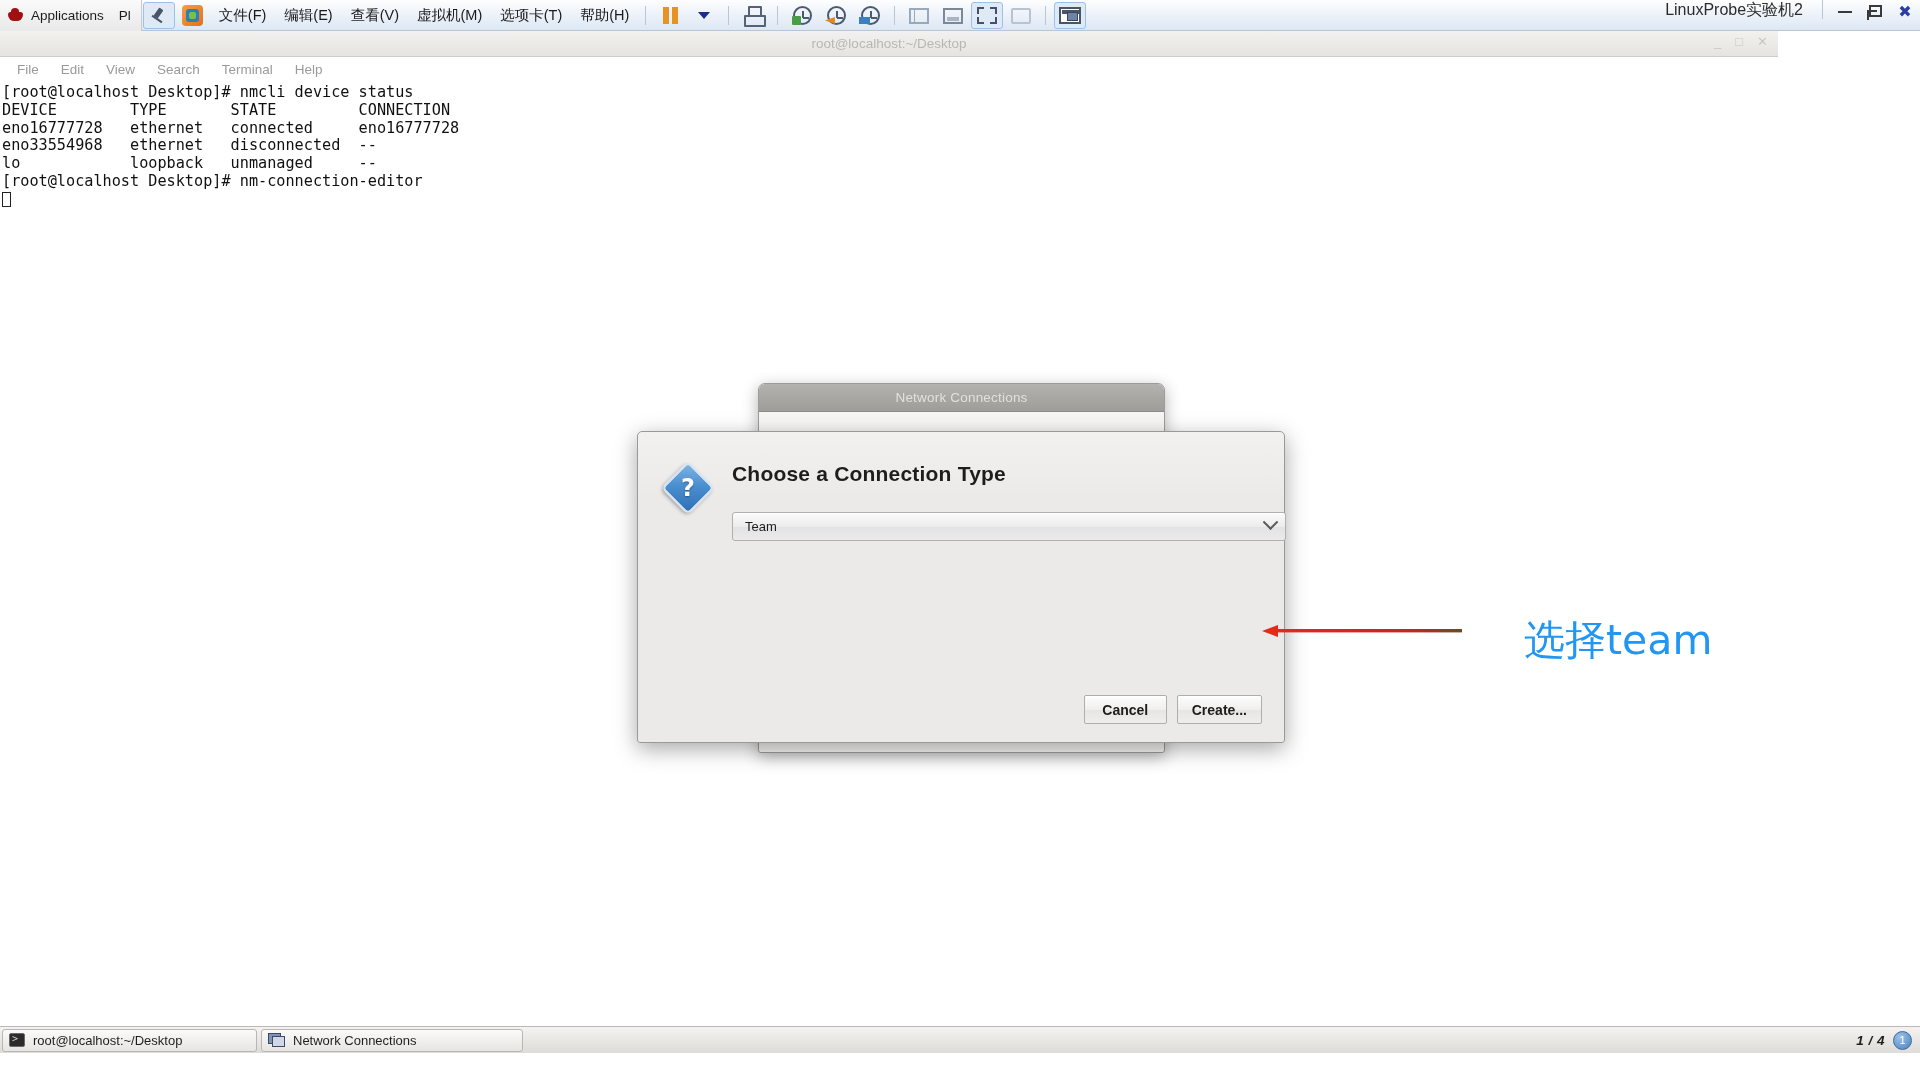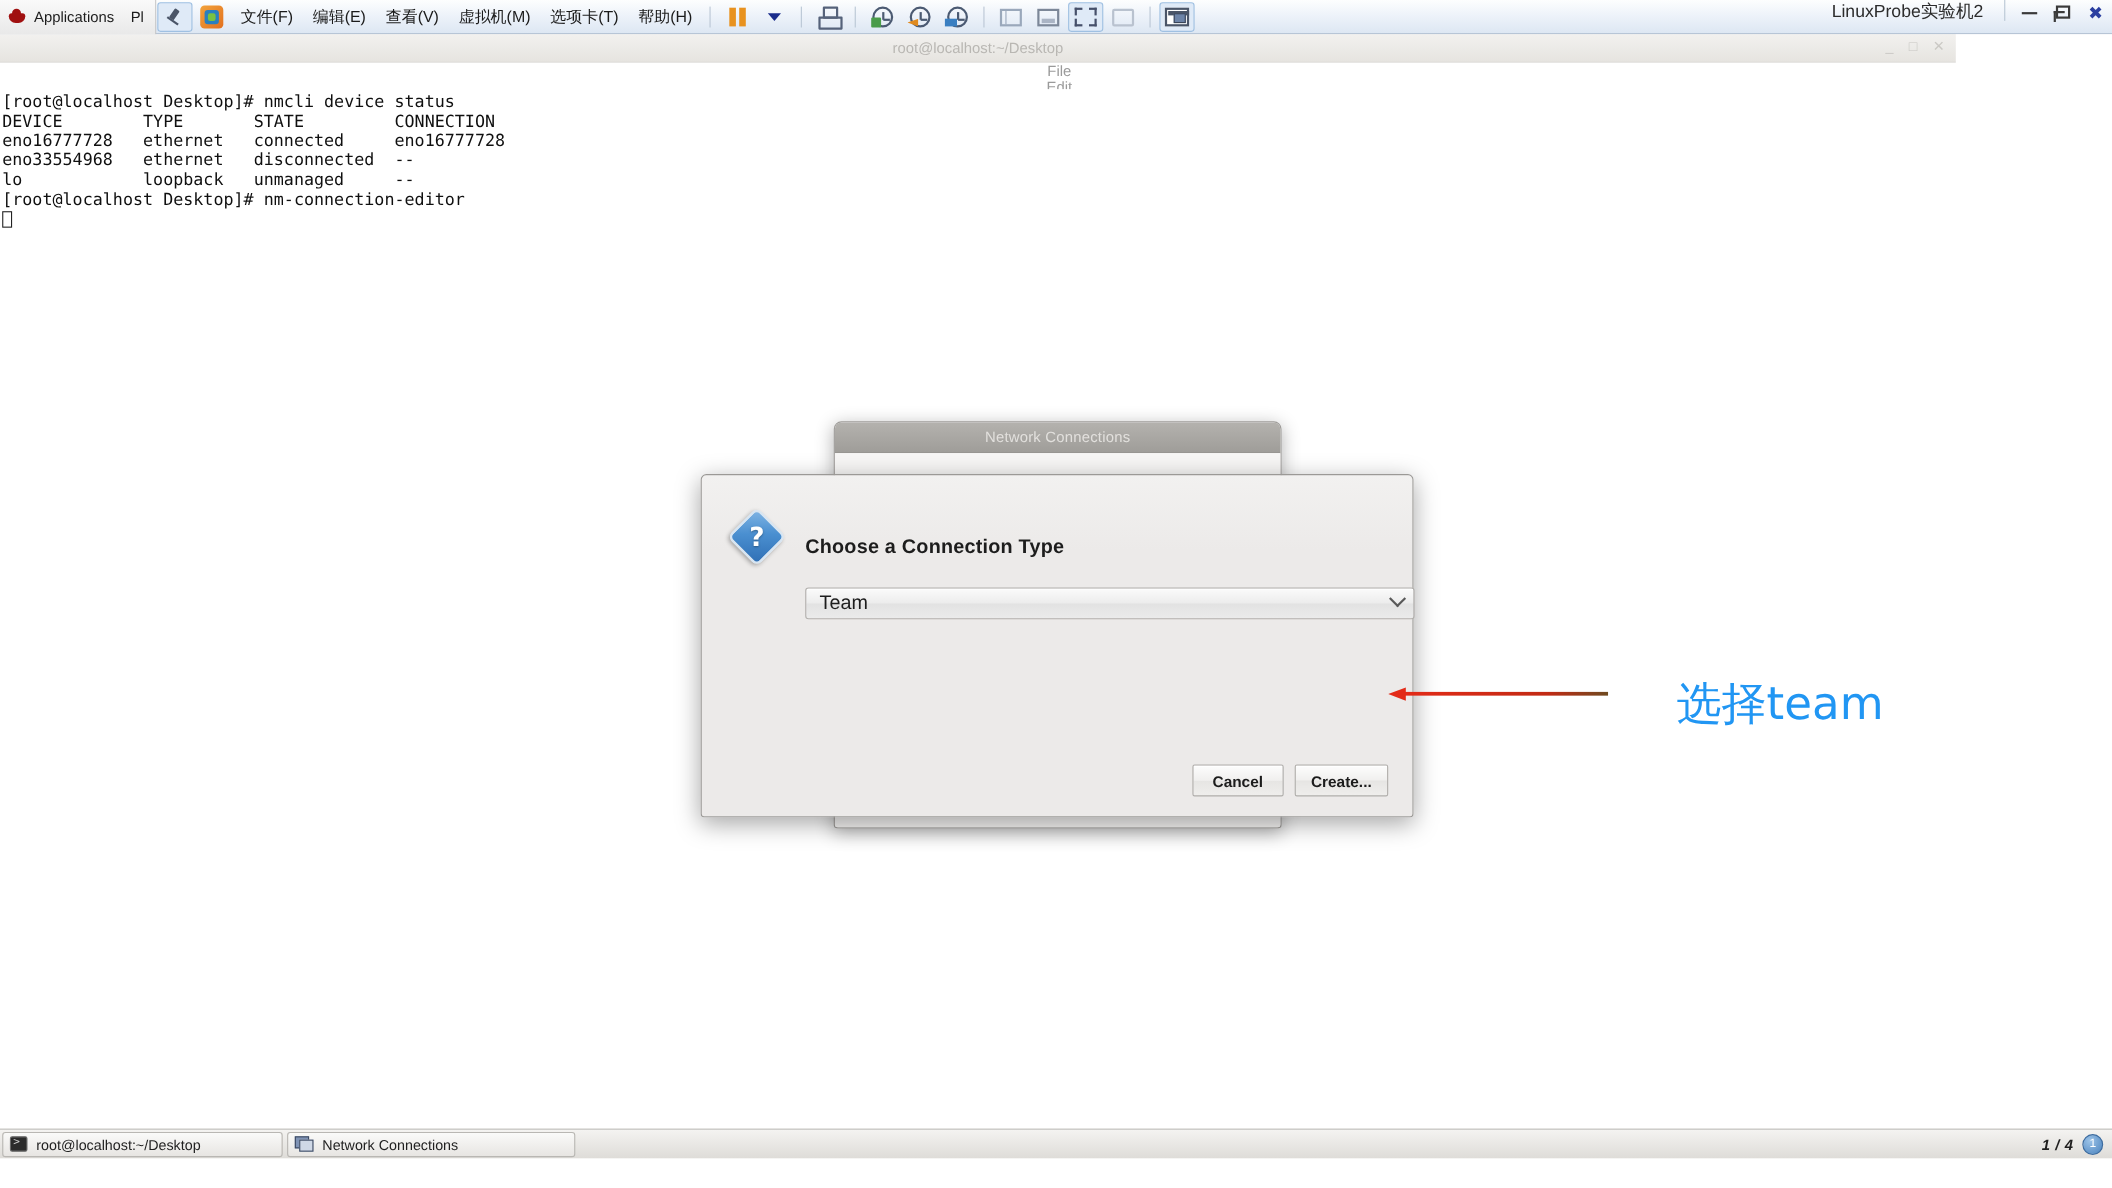--- a/index.html
+++ b/index.html
@@ -86,21 +86,21 @@
   .term-titlebar {
     position:absolute; left:0; top:0; width:1778px; height:26px;
     background: linear-gradient(to bottom,#f2f1ef,#e6e4e0);
     border-bottom: 1px solid #cfcdc9;
     display:flex; align-items:center; justify-content:center;
   }
   .term-title { font-size: 13.5px; color:#b9b7b3; }
   .term-win-ctrls{ position:absolute; right:10px; top:3px; display:flex; gap:14px; color:#cac8c4; font-size:13px;}
   .term-menubar {
     position:absolute; left:0; top:26px; width:1920px; height:24px;
-    background:#ffffff; display:flex; align-items:center; gap:0px; padding-left:6px;flex-direction:column;
+    background:#ffffff; display:flex; align-items:center; gap:0px; padding-left:6px;
   }
   .term-menu { font-size:13.5px; color:#9a9a9a; padding: 0 11px; }
   .term-body {
     position:absolute; left:0; top:50px; width:1864px; height:972px;
     background:#ffffff;
     font-family:"DejaVu Sans Mono","Liberation Mono",monospace;
     font-size:15.2px; line-height:17.8px; color:#101010;
     padding: 3px 0 0 2px; white-space: pre;
   }
   .term-cursor {
@@ -130,38 +130,37 @@
     position:absolute; left:637px; top:400px; width:648px; height:312px;
     background: linear-gradient(to bottom,#f2f1f0 0%,#eceae9 22%, #eceae9 100%);
     border:1px solid #9b9996;
     border-radius:5px 5px 3px 3px;
     box-shadow: 0 6px 22px rgba(0,0,0,0.35);
   }
   .dialog-inner { padding: 30px 26px 0 26px; display:flex; }
   .dlg-icon { width:48px; flex:0 0 48px; margin-top:2px; }
   .dlg-content { flex:1; padding-left:20px; }
   .dlg-h1 {
-    font-size:18px; font-weight:bold; color:#1d1d1d; letter-spacing:.2px;
+    font-size:21px; font-weight:bold; color:#1d1d1d; letter-spacing:.2px;
     margin-bottom:21px;
-    margin-top:25px;
   }
   .dlg-p {
     font-size:14.8px; color:#1d1d1d; line-height:21px;
   }
   .dlg-p.second { margin-top: 22px; max-width: 530px;}
 
   .combo {
     margin-top: 26px; width: 554px; height: 29px;
     background: linear-gradient(to bottom,#fbfbfb 0%, #ececec 50%, #e2e2e2 51%, #ebebeb 100%);
     border:1px solid #b2b0ad; border-radius:3px;
     display:flex; align-items:center; justify-content:space-between;
     padding: 0 9px 0 12px;
     box-shadow: inset 0 1px 0 #ffffff;
   }
-  .combo-value { font-size:18px; color:#1d1d1d;text-align:center; }
+  .combo-value { font-size:13px; color:#1d1d1d;text-align:center; }
   .chev { width:11px;height:11px;border-right:2px solid #595959;border-bottom:2px solid #595959;transform:rotate(45deg) translate(-3px,-3px); }
 
   .dlg-buttons {
     position:absolute; right:22px; bottom:18px; display:flex; gap:10px;
   }
   .btn {
     min-width: 83px; height: 29px; padding: 0 14px;
     background: linear-gradient(to bottom,#fdfdfd 0%,#f0efee 50%,#e6e5e3 51%,#efeeec 100%);
     border:1px solid #b0aeab; border-radius:2px;
     font-size:14px; color:#1c1c1c;

